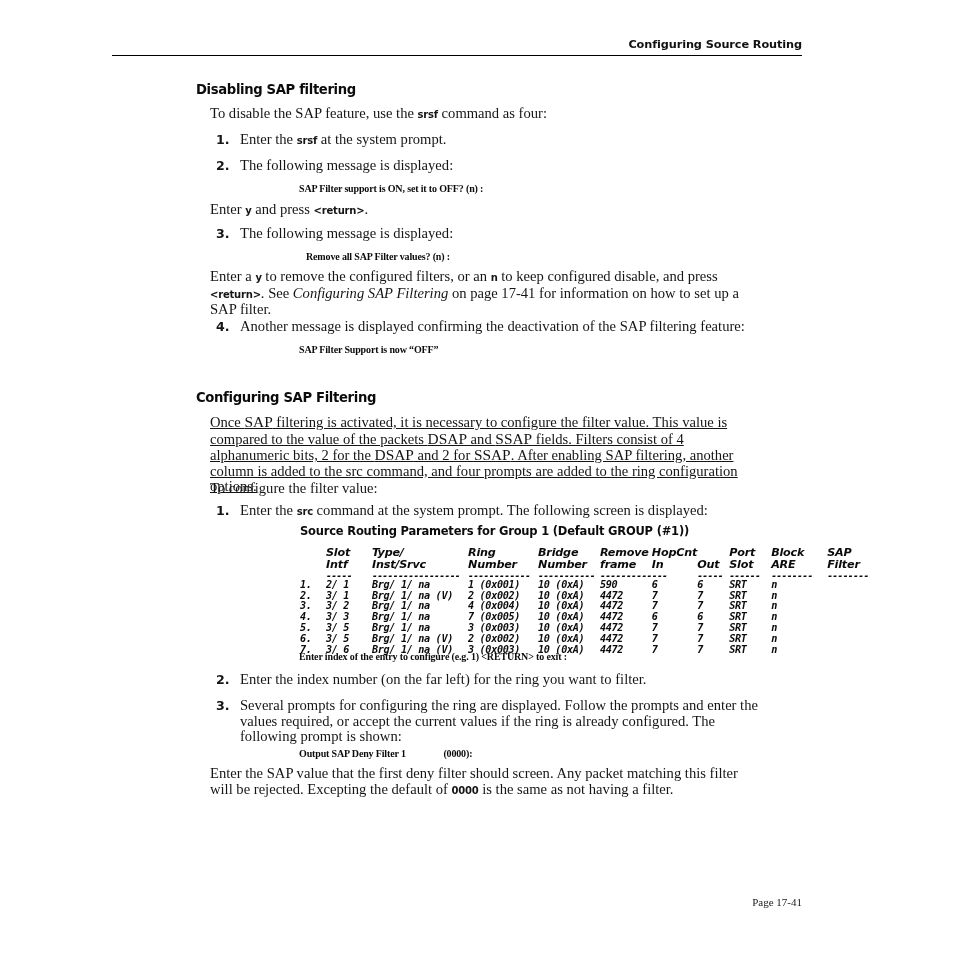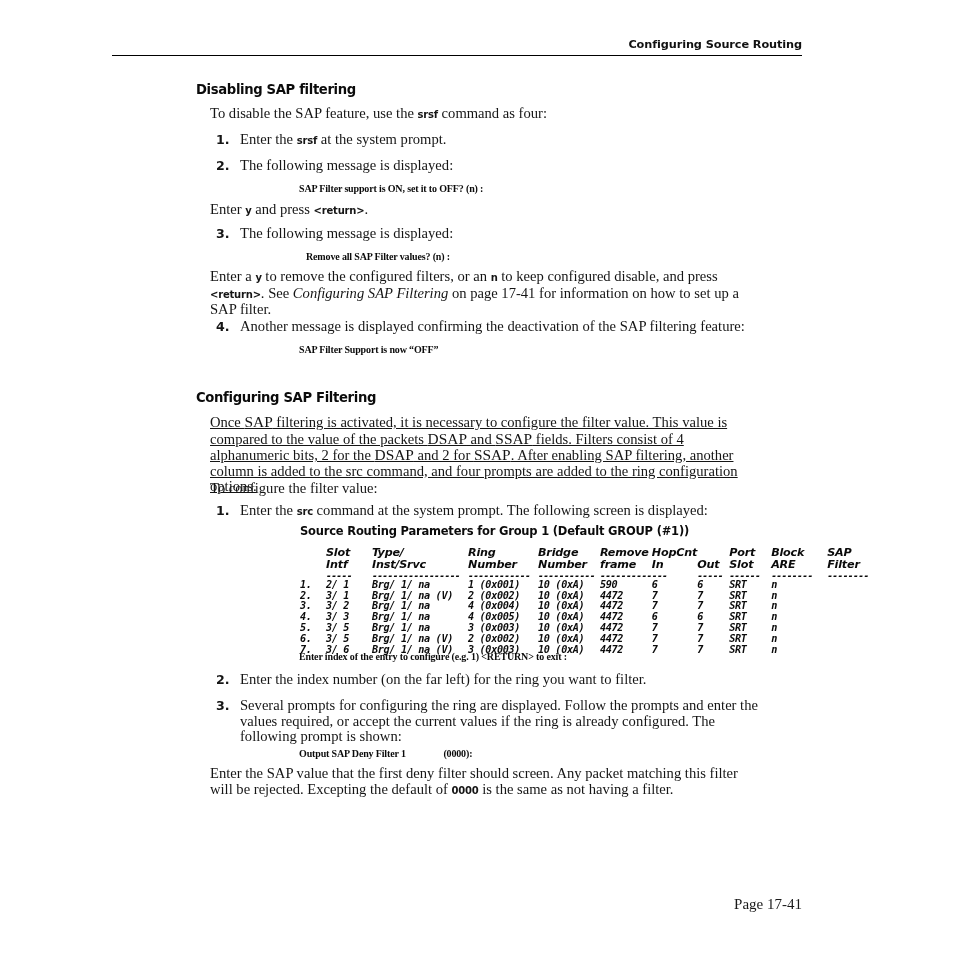--- a/index.html
+++ b/index.html
@@ -199,21 +199,21 @@
   .rows { padding-top: 1px; }
 
   
   .footer {
     position: absolute;
     left: 112px;
     top: 896px;
     width: 690px;
     text-align: right;
     font-family: "Liberation Serif", serif;
-    font-size: 15px;
+    font-size: 11px;
     color: #1a1a1a;
   }
 </style>
 </head>
 <body>
 
 <div class="page">
 
   <div class="header">
     <div class="header-title">Configuring Source Routing</div>
@@ -357,21 +357,21 @@
               <td class="c-in">7</td>
               <td class="c-out">7</td>
               <td class="c-port">SRT</td>
               <td class="c-blk">n</td>
               <td class="c-sap"></td>
             </tr>
             <tr>
               <td class="c-idx">4.</td>
               <td class="c-slot">3/ 3</td>
               <td class="c-type">Brg/ 1/ na</td>
-              <td class="c-ring">4 (0x005)</td>
+              <td class="c-ring">7 (0x005)</td>
               <td class="c-brdg">10 (0xA)</td>
               <td class="c-larg">4472</td>
               <td class="c-in">6</td>
               <td class="c-out">6</td>
               <td class="c-port">SRT</td>
               <td class="c-blk">n</td>
               <td class="c-sap"></td>
             </tr>
             <tr>
               <td class="c-idx">5.</td>

